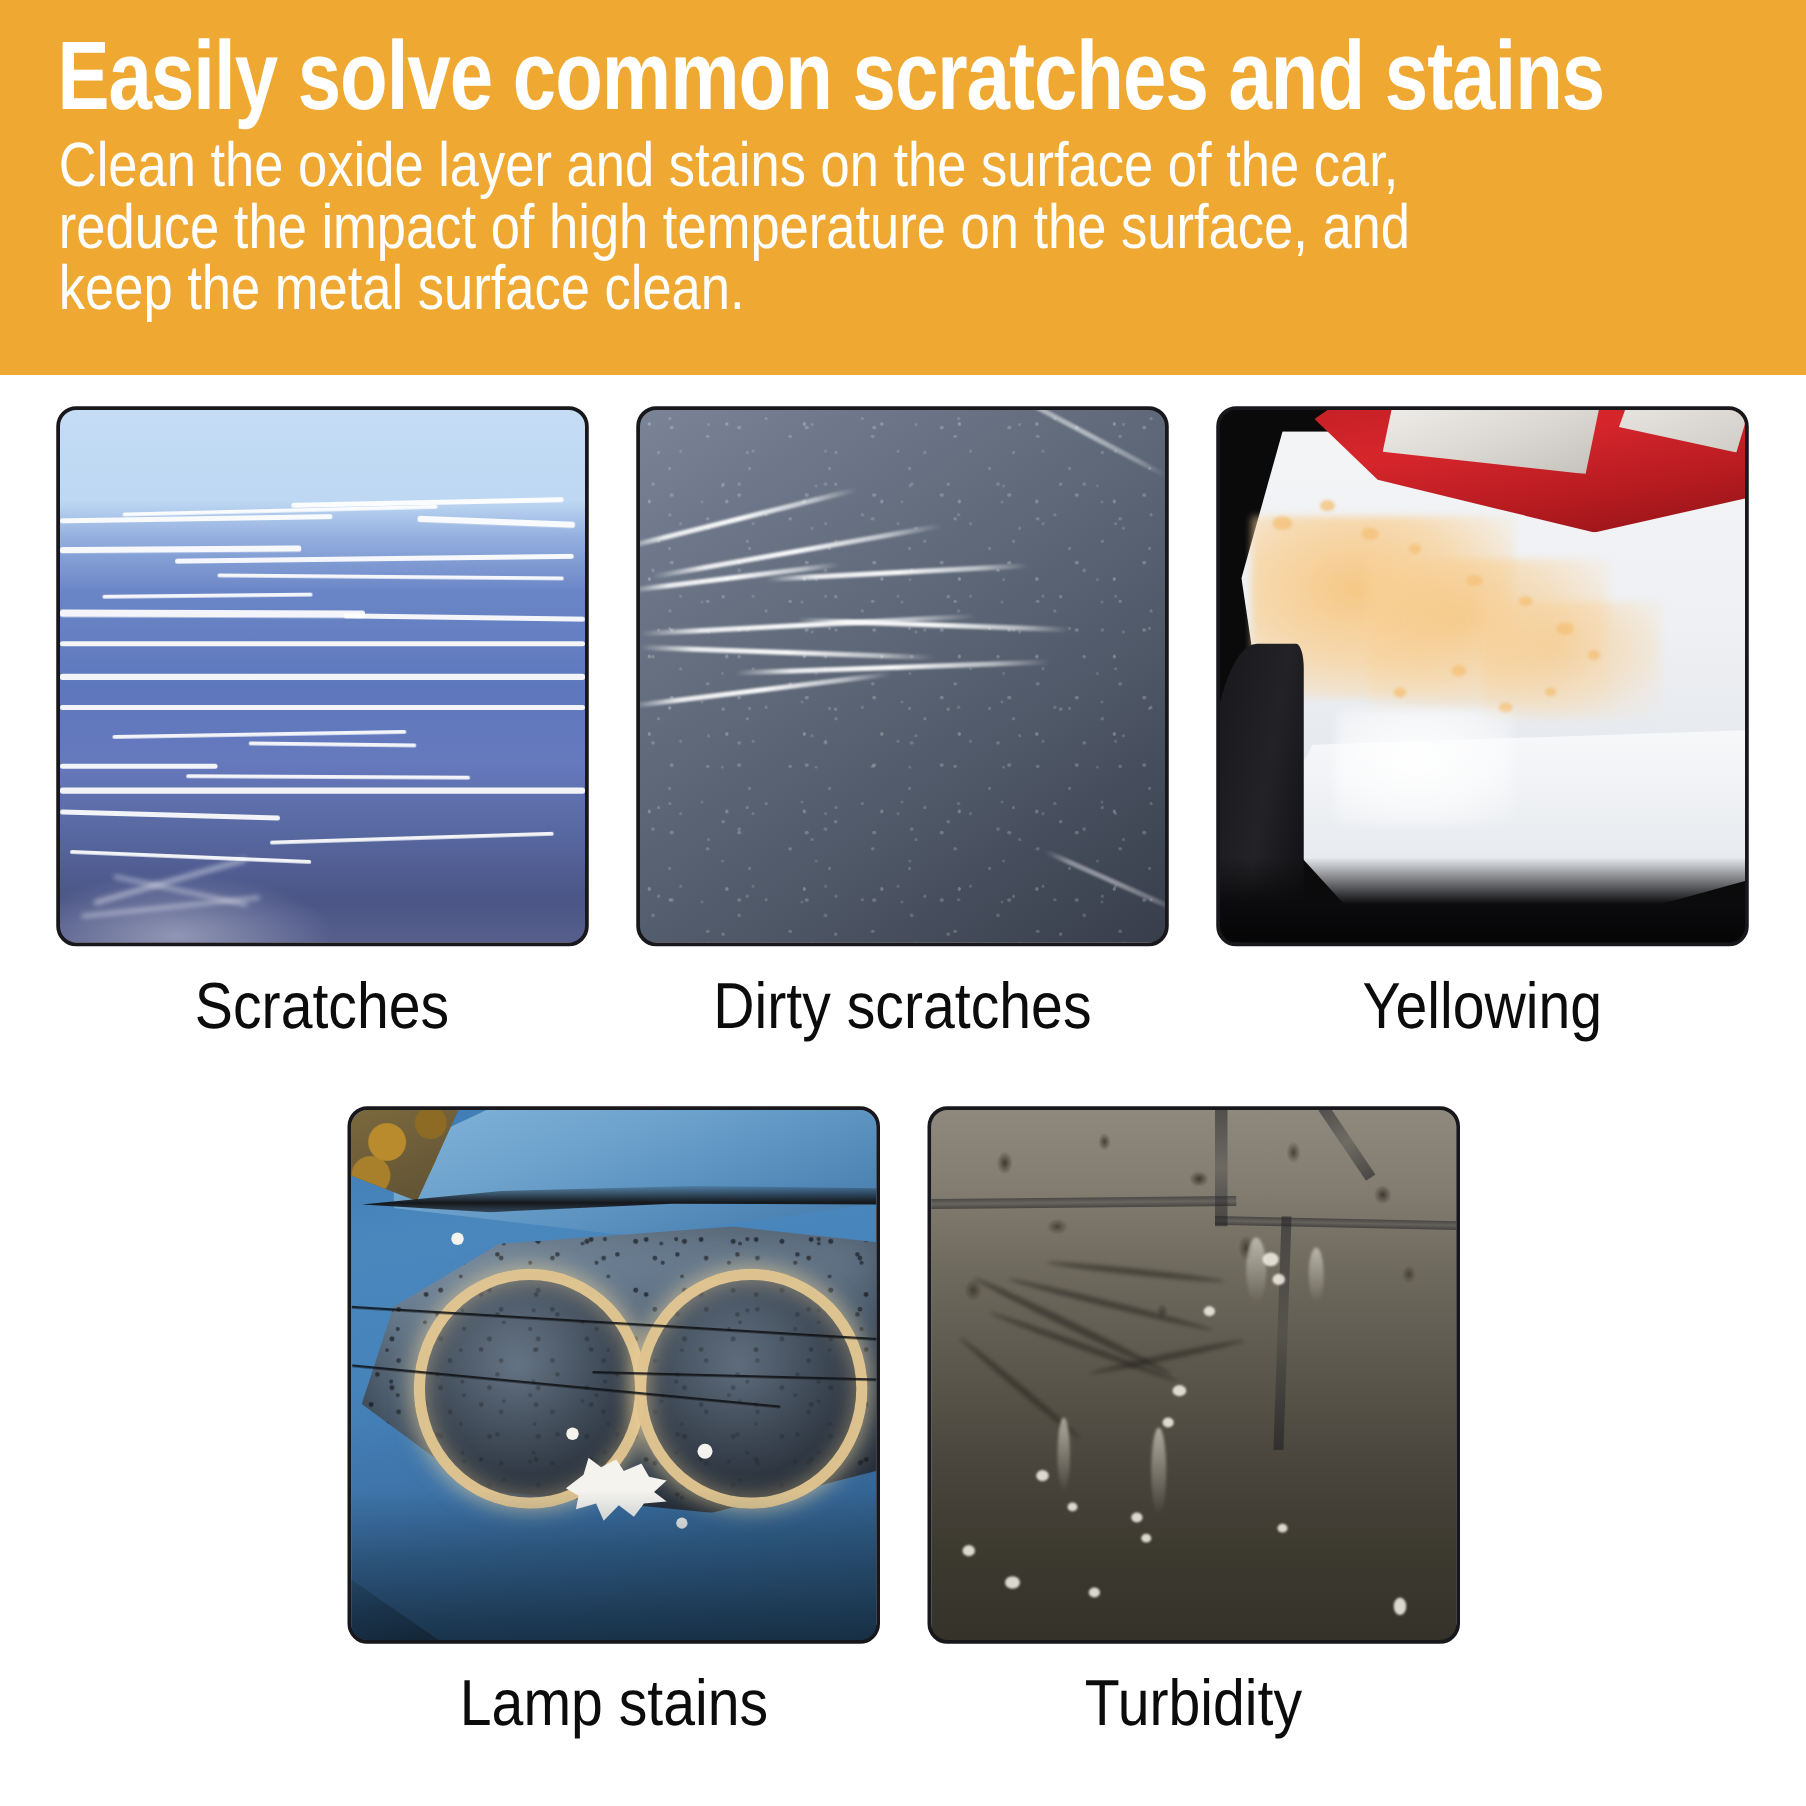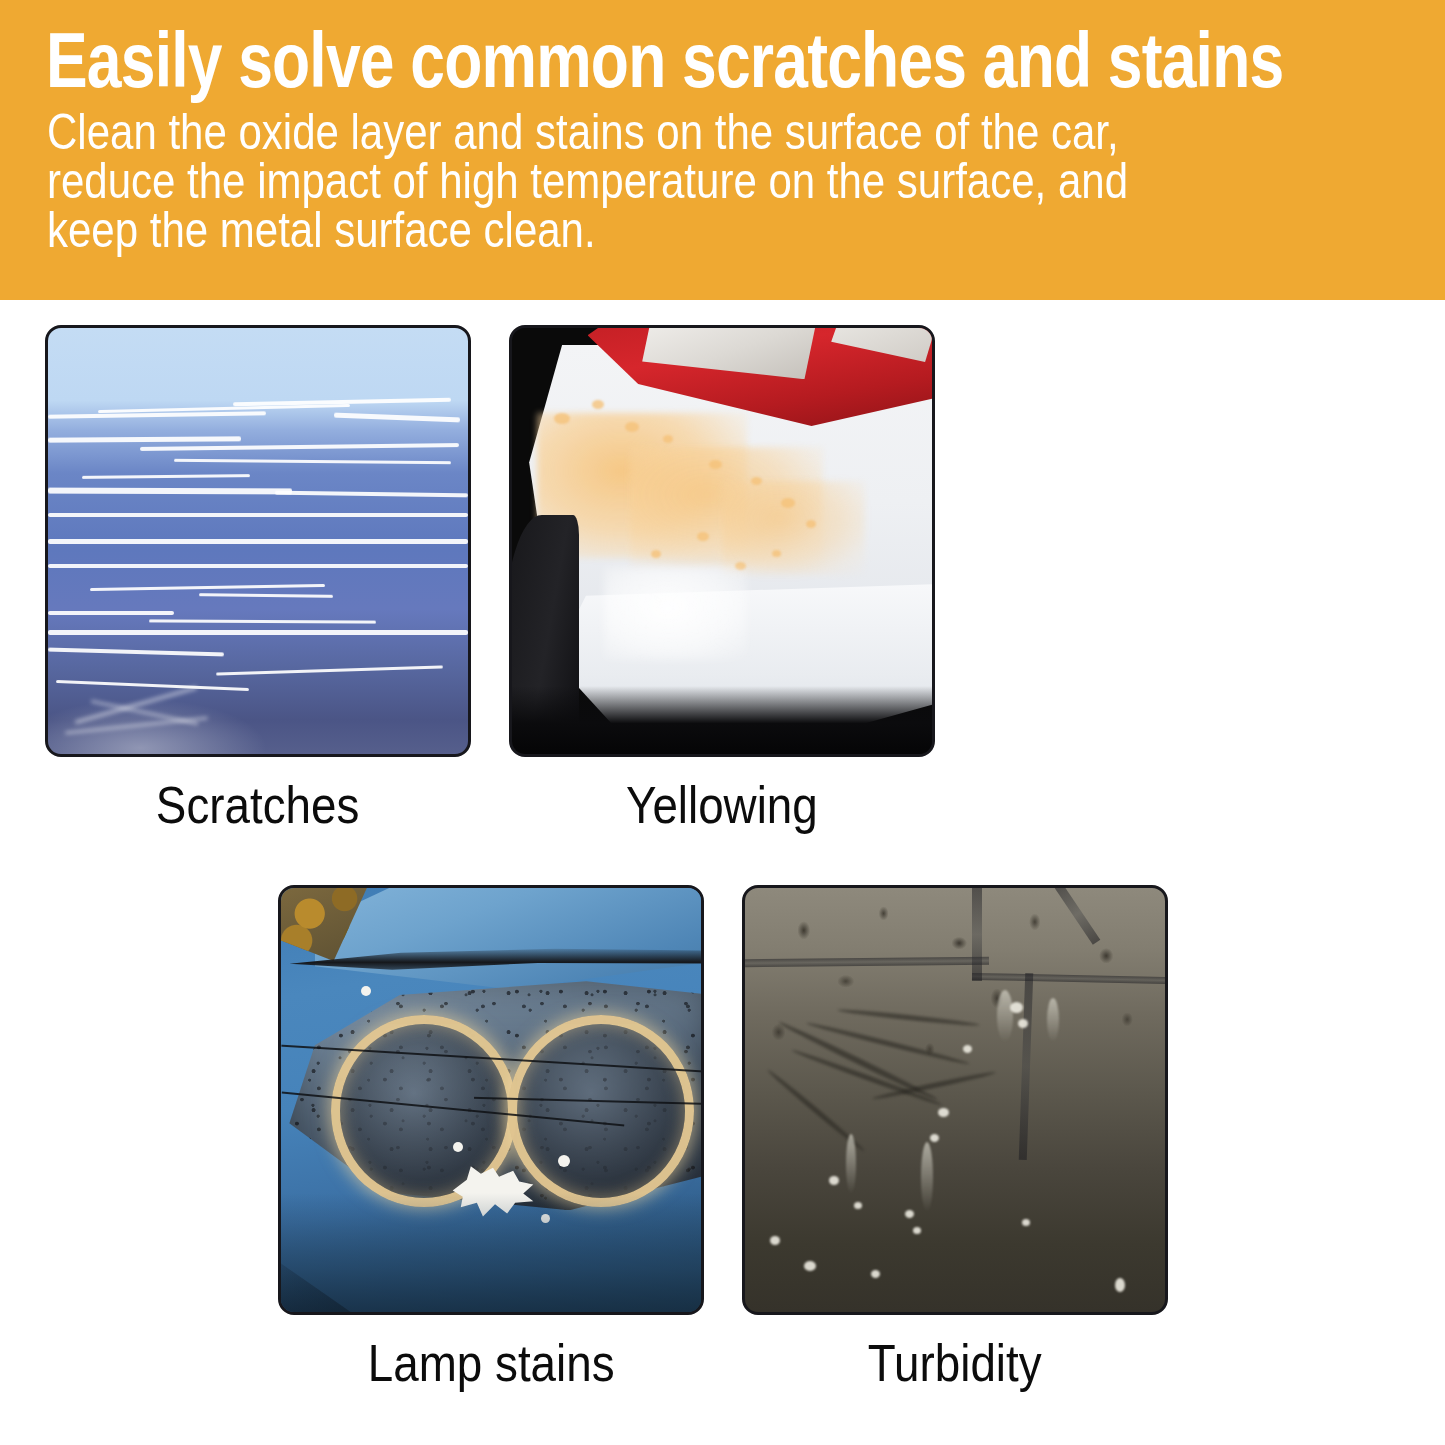--- a/index.html
+++ b/index.html
@@ -406,20 +406,37 @@
       <div class="scr" style="left:40%; top:80.0%; width:54%; height:3px; transform:rotate(-1.8deg);"></div>
       <div class="scr" style="left:2%;  top:83.5%; width:46%; height:3px; transform:rotate(2.4deg);"></div>
       <div class="scr-soft" style="left:6%; top:88.0%; width:30%; height:4px; transform:rotate(-16deg);"></div>
       <div class="scr-soft" style="left:10%; top:90.0%; width:26%; height:3px; transform:rotate(12deg);"></div>
       <div class="scr-soft" style="left:4%; top:93.0%; width:34%; height:3px; transform:rotate(-6deg);"></div>
       <div class="haze"></div>
     </div>
     <div class="tile-caption">Scratches</div>
   </div>
 
+  <div class="tile-cell">
+    <div class="tile-photo ph-dirty">
+      <div class="speck"></div>
+      <div class="dscr" style="left:-4%; top:20%; width:46%; transform:rotate(-14deg);"></div>
+      <div class="dscr" style="left:2%;  top:26%; width:56%; transform:rotate(-10deg);"></div>
+      <div class="dscr" style="left:-2%; top:31%; width:40%; transform:rotate(-7deg);"></div>
+      <div class="dscr" style="left:24%; top:30%; width:50%; transform:rotate(-3deg);"></div>
+      <div class="dscr" style="left:0%;  top:40%; width:64%; transform:rotate(-3deg);"></div>
+      <div class="dscr" style="left:30%; top:40%; width:52%; transform:rotate(2deg);"></div>
+      <div class="dscr" style="left:0%;  top:45%; width:56%; transform:rotate(2deg);"></div>
+      <div class="dscr" style="left:18%; top:48%; width:60%; transform:rotate(-2deg);"></div>
+      <div class="dscr" style="left:-2%; top:52%; width:50%; transform:rotate(-7deg);"></div>
+      <div class="dscr" style="left:68%; top:4%;  width:34%; transform:rotate(28deg); opacity:.55;"></div>
+      <div class="dscr" style="left:76%; top:88%; width:28%; transform:rotate(24deg); opacity:.45;"></div>
+    </div>
+    <div class="tile-caption">Dirty scratches</div>
+  </div>
 
   <div class="tile-cell">
     <div class="tile-photo ph-yellow">
       <div class="body-white"></div>
       <div class="tail-red"></div>
       <div class="tail-clear"></div>
       <div class="tail-clear2"></div>
       <div class="lower-skirt"></div>
       <div class="stain" style="left:6%;  top:20%; width:50%; height:34%;"></div>
       <div class="stain" style="left:28%; top:28%; width:46%; height:28%; opacity:.75;"></div>

